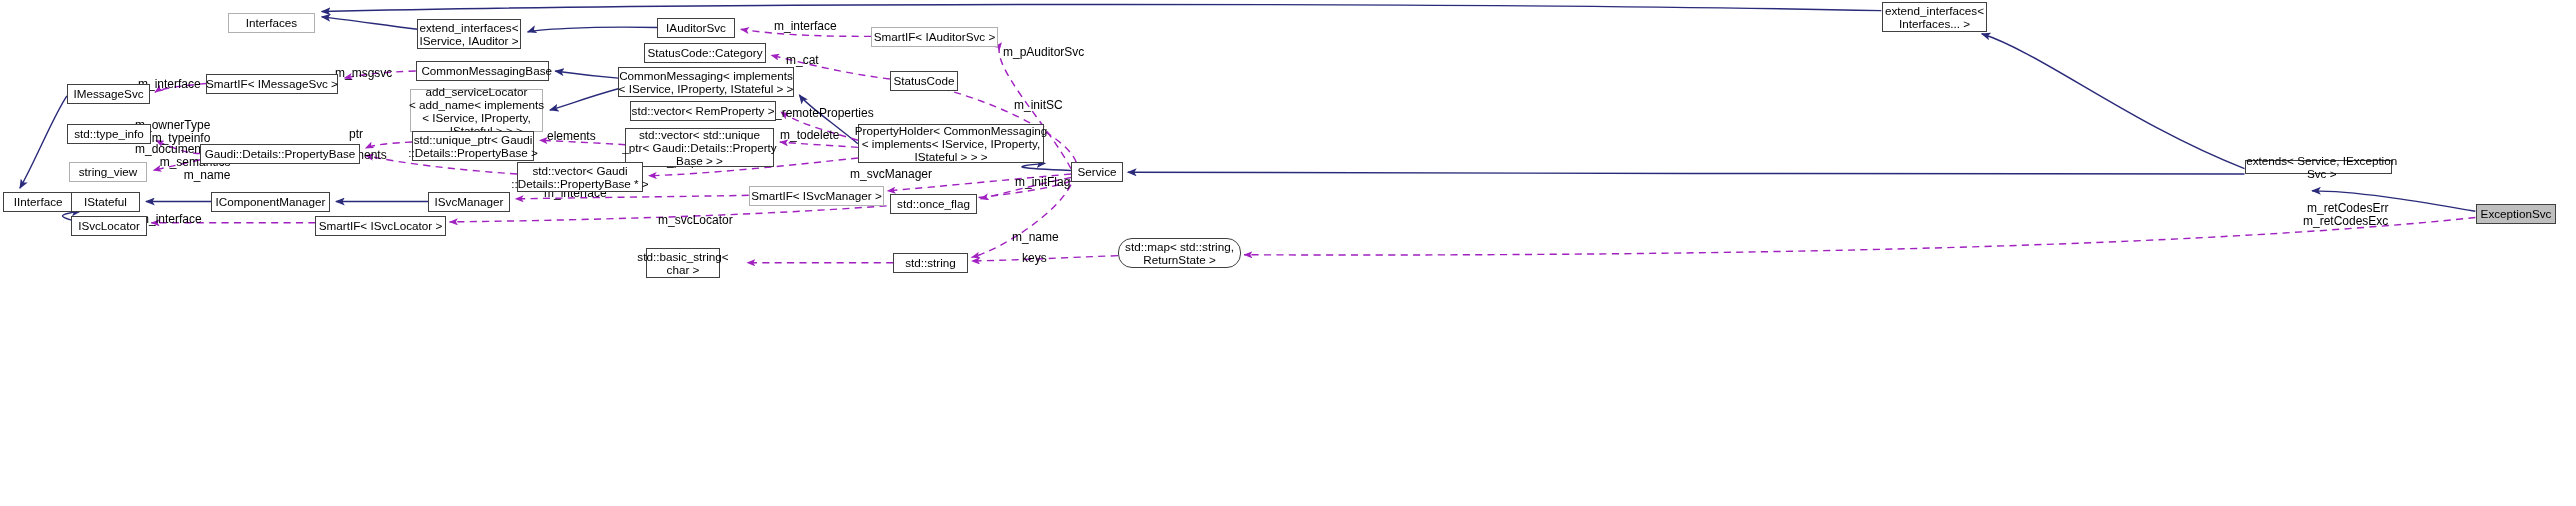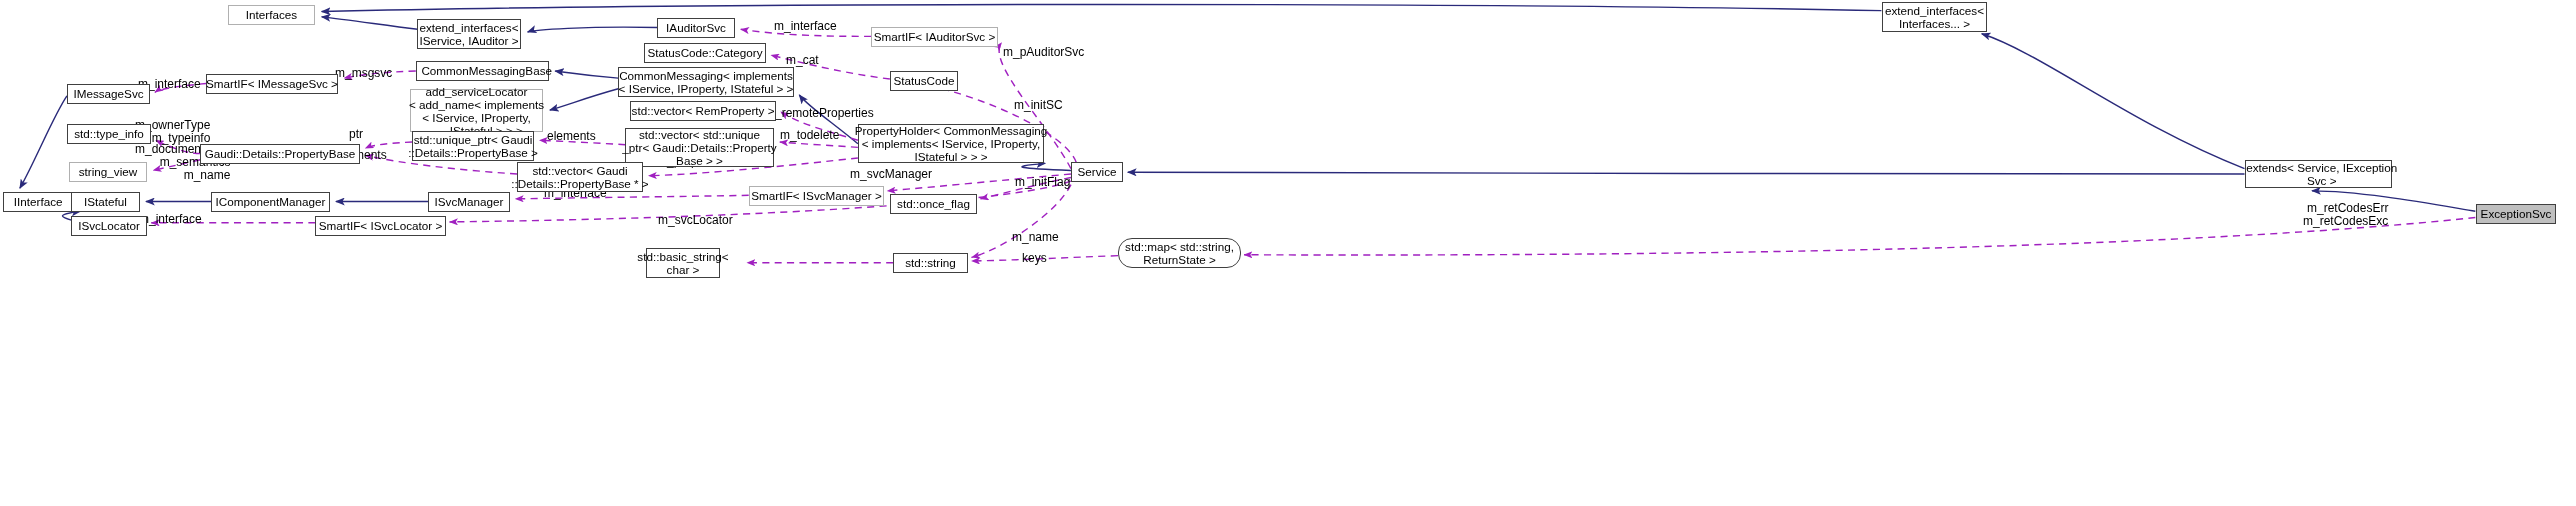--- a/index.html
+++ b/index.html
@@ -110,21 +110,21 @@
       <path d="M1206,204 C1150,225 900,245 506,250"></path>
       <path d="M355,251 C300,251 250,251 170,251"></path>
       <path d="M2788,245 C2600,265 2200,290 1401,287"></path>
       <path d="M1206,208 C1190,240 1130,280 1094,290"></path>
       <path d="M1259,288 C1200,290 1150,293 1094,294"></path>
       <path d="M1006,296 C950,296 900,296 841,296"></path>
     </g>
   </svg>
 
   <div id="node-layer">
-      <div class="node thin" style="left: 228px; top: 5px; width: 87px; height: 19.5px;">Interfaces</div>
+      <div class="node thin" style="left: 228px; top: 13px; width: 87px; height: 19.5px;">Interfaces</div>
       <div class="node" style="left: 417px; top: 18.6px; width: 104px; height: 30px;">extend_interfaces&lt;
 IService, IAuditor &gt;</div>
       <div class="node" style="left: 657px; top: 18px; width: 78px; height: 19.5px;">IAuditorSvc</div>
       <div class="node" style="left: 1882px; top: 1.8px; width: 105px; height: 30px;">extend_interfaces&lt;
 Interfaces... &gt;</div>
       <div class="node thin" style="left: 871px; top: 27px; width: 127px; height: 19.5px;">SmartIF&lt; IAuditorSvc &gt;</div>
       <div class="node" style="left: 644px; top: 43px; width: 122px; height: 19.5px;">StatusCode::Category</div>
       <div class="node" style="left: 416px; top: 61px; width: 133px; height: 19.5px; padding-left: 12px;">CommonMessagingBase</div>
       <div class="node" style="left: 618px; top: 67px; width: 176px; height: 30px;">CommonMessaging&lt; implements
 &lt; IService, IProperty, IStateful &gt; &gt;</div>
@@ -143,21 +143,21 @@
       <div class="node" style="left: 412px; top: 131px; width: 122px; height: 30px;">std::unique_ptr&lt; Gaudi
 ::Details::PropertyBase &gt;</div>
       <div class="node" style="left: 625px; top: 128px; width: 149px; height: 39px;">std::vector&lt; std::unique
 _ptr&lt; Gaudi::Details::Property
 Base &gt; &gt;</div>
       <div class="node" style="left: 200px; top: 144px; width: 160px; height: 19.5px;">Gaudi::Details::PropertyBase</div>
       <div class="node thin" style="left: 69px; top: 162px; width: 78px; height: 19.5px;">string_view</div>
       <div class="node" style="left: 517px; top: 162px; width: 126px; height: 30px;">std::vector&lt; Gaudi
 ::Details::PropertyBase * &gt;</div>
       <div class="node" style="left: 1071px; top: 162px; width: 52px; height: 19.5px;">Service</div>
-      <div class="node" style="left: 2245px; top: 160px; width: 147px; height: 28px; padding-left: 10px;">extends&lt; Service, IException
+      <div class="node" style="left: 2245px; top: 160px; width: 147px; height: 14px; padding-left: 10px;">extends&lt; Service, IException
 Svc &gt;</div>
       <div class="node" style="left: 2.7px; top: 192px; width: 71px; height: 19.5px;">IInterface</div>
       <div class="node" style="left: 71px; top: 192px; width: 69px; height: 19.5px;">IStateful</div>
       <div class="node" style="left: 211px; top: 192px; width: 119px; height: 19.5px;">IComponentManager</div>
       <div class="node" style="left: 428px; top: 192px; width: 82px; height: 19.5px;">ISvcManager</div>
       <div class="node thin" style="left: 749px; top: 186px; width: 135px; height: 19.5px;">SmartIF&lt; ISvcManager &gt;</div>
       <div class="node" style="left: 890px; top: 194px; width: 87px; height: 19.5px;">std::once_flag</div>
       <div class="node current" style="left: 2476px; top: 204px; width: 80px; height: 19.5px;">ExceptionSvc</div>
       <div class="node" style="left: 71px; top: 216px; width: 76px; height: 19.5px;">ISvcLocator</div>
       <div class="node" style="left: 315px; top: 216px; width: 131px; height: 19.5px;">SmartIF&lt; ISvcLocator &gt;</div>

